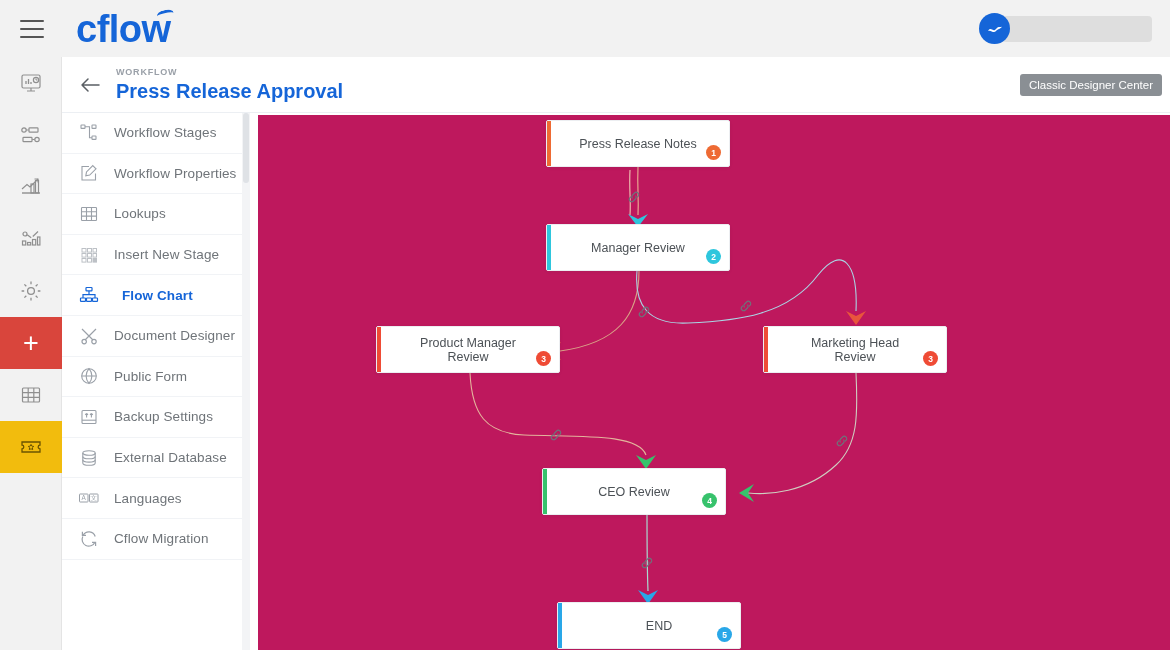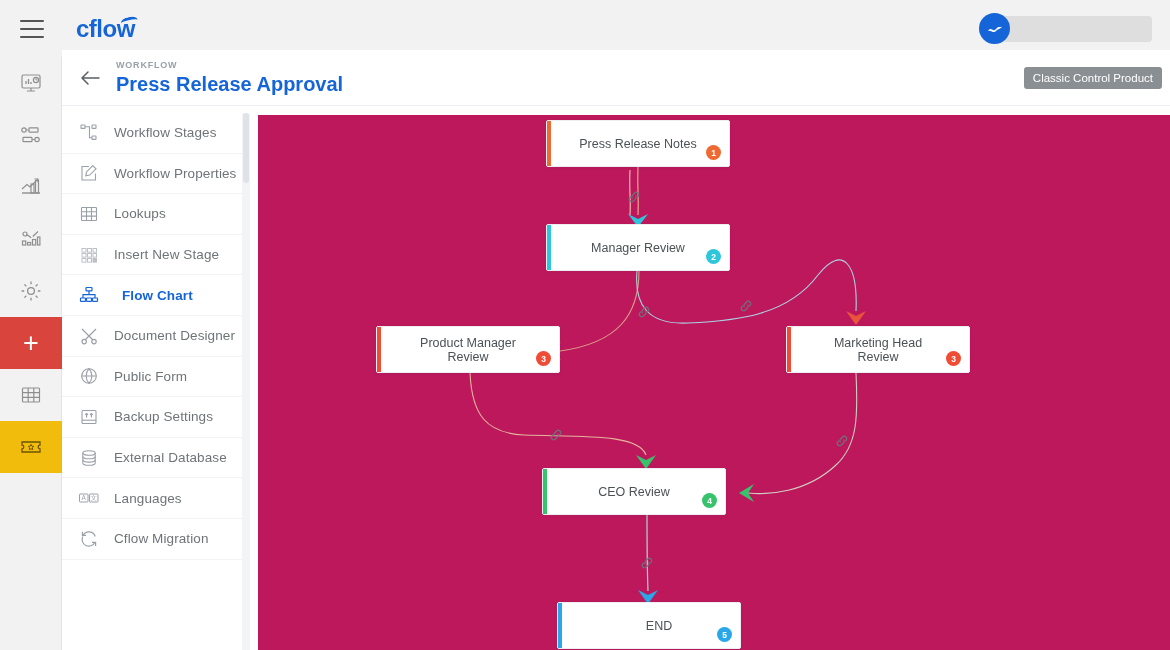--- a/index.html
+++ b/index.html
@@ -18,21 +18,21 @@
     display: flex; align-items: center;
   }
   #hamburger {
     width: 24px; height: 18px; margin-left: 20px;
     display: flex; flex-direction: column; justify-content: space-between;
     cursor: pointer;
   }
   #hamburger span { display: block; height: 2px; background: #555; border-radius: 1px; }
   #brand {
     margin-left: 32px;
-    font-size: 24px; font-weight: bold; color: #1565d8;
+    font-size: 38px; font-weight: bold; color: #1565d8;
     letter-spacing: -0.5px; position: relative; line-height: 1;
   }
   #brand-swoosh {
     position: absolute; right: -3px; top: 0px;
     width: 17px; height: 9px;
     border-top: 3px solid #1565d8;
     border-radius: 60% 70% 0 0;
     transform: rotate(-14deg);
   }
   #topbar-right {
@@ -100,21 +100,21 @@
     position: absolute; left: 242px; top: 113px;
     width: 8px; height: 537px; background: #f3f4f6;
   }
   #menu-scroll-thumb {
     position: absolute; left: 1px; top: 0px;
     width: 6px; height: 70px; background: #dfe2e6; border-radius: 3px;
   }
 
   
   #header {
-    position: absolute; left: 62px; top: 50px;
+    position: absolute; left: 62px; top: 57px;
     width: 1108px; height: 56px;
     background: #ffffff;
     border-bottom: 1px solid #eceff3;
     display: flex; align-items: center;
   }
   #back-arrow {
     margin-left: 16px; width: 24px; height: 24px;
     color: #5a5f64; cursor: pointer;
     display: flex; align-items: center; justify-content: center;
   }
@@ -270,21 +270,21 @@
 <div id="header">
   <div id="back-arrow">
     <svg width="22" height="18" viewBox="0 0 22 18" fill="none" stroke="currentColor" stroke-width="1.5">
       <path d="M20 9H3M9 3L3 9l6 6" stroke-linecap="round" stroke-linejoin="round"></path>
     </svg>
   </div>
   <div id="header-texts">
     <div id="eyebrow">WORKFLOW</div>
     <div id="page-title">Press Release Approval</div>
   </div>
-  <div id="classic-btn">Classic Control Product</div>
+  <div id="classic-btn">Classic Designer Center</div>
 </div>
 
 <div id="menu">
 
   <div class="menu-item">
     <span class="menu-icon">
       <svg width="20" height="20" viewBox="0 0 20 20" fill="none" stroke="currentColor" stroke-width="1.1">
         <rect x="2" y="2" width="4" height="3.4" rx="0.5"></rect>
           <rect x="13" y="2" width="4" height="3.4" rx="0.5"></rect>
         <rect x="13" y="13" width="4" height="3.4" rx="0.5"></rect>
@@ -490,21 +490,21 @@
     <span class="node-label">Manager Review</span>
     <span class="node-badge" style="background: rgb(46, 198, 221);">2</span>
   </div>
 
   <div class="node" id="node-n3" style="left: 118px; top: 211px; width: 184px; height: 47px;">
     <span class="node-bar" style="background: rgb(239, 75, 53);"></span>
     <span class="node-label">Product Manager Review</span>
     <span class="node-badge" style="background: rgb(239, 75, 53);">3</span>
   </div>
 
-  <div class="node" id="node-n4" style="left: 528px; top: 211px; width: 184px; height: 47px;">
+  <div class="node" id="node-n4" style="left: 505px; top: 211px; width: 184px; height: 47px;">
     <span class="node-bar" style="background: rgb(239, 75, 53);"></span>
     <span class="node-label">Marketing Head Review</span>
     <span class="node-badge" style="background: rgb(239, 75, 53);">3</span>
   </div>
 
   <div class="node" id="node-n5" style="left: 284px; top: 353px; width: 184px; height: 47px;">
     <span class="node-bar" style="background: rgb(55, 194, 108);"></span>
     <span class="node-label">CEO Review</span>
     <span class="node-badge" style="background: rgb(55, 194, 108);">4</span>
   </div>

